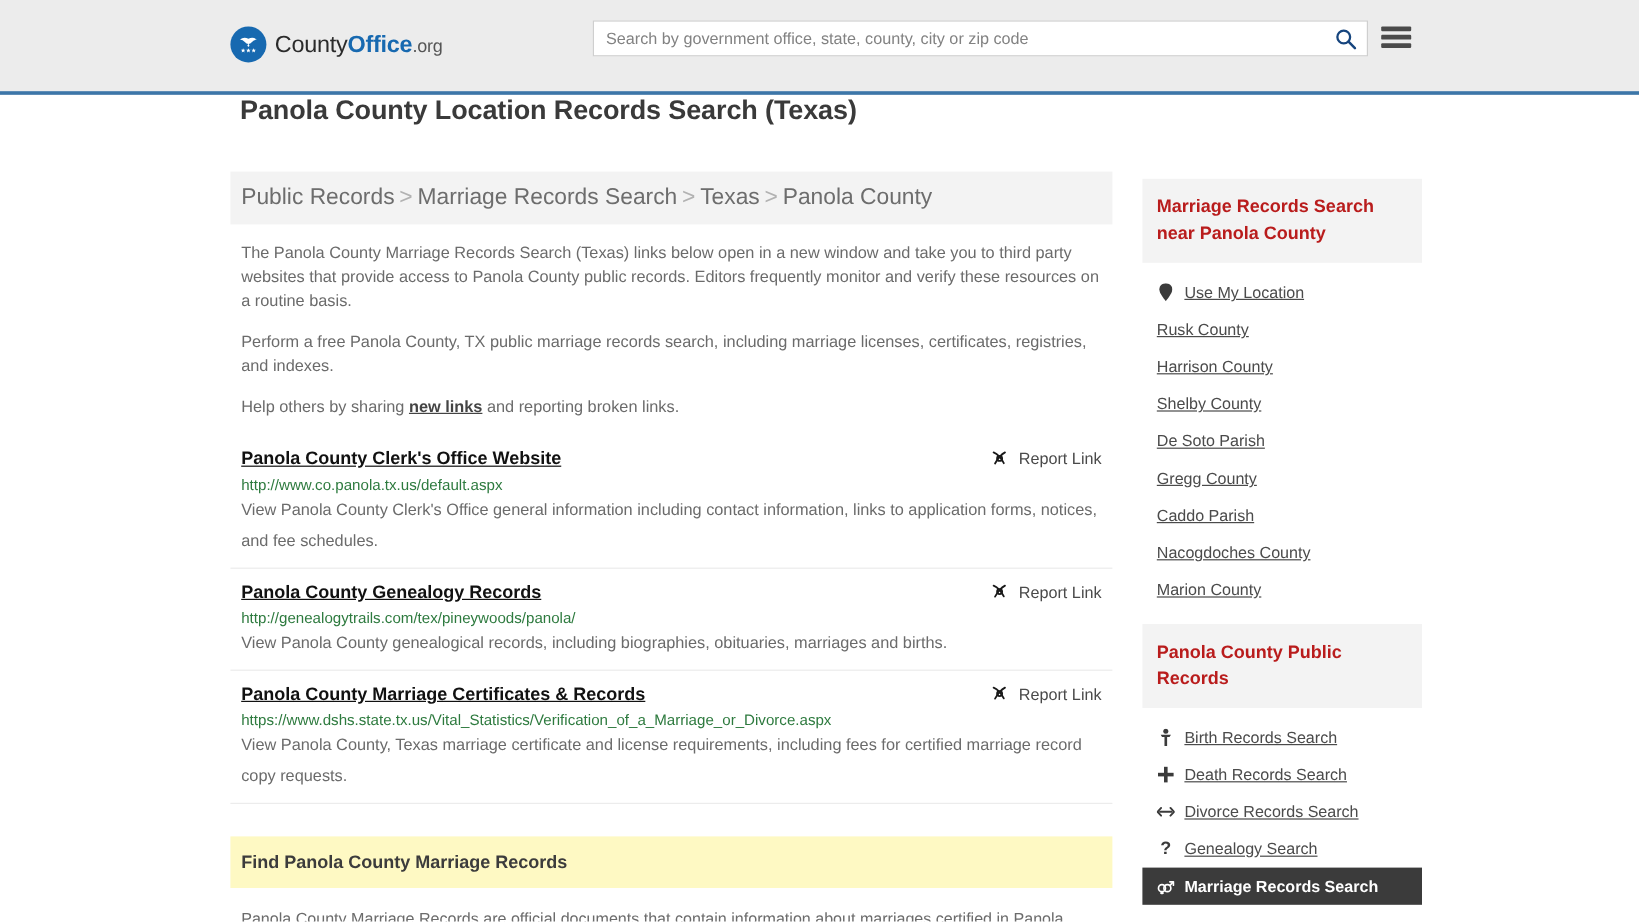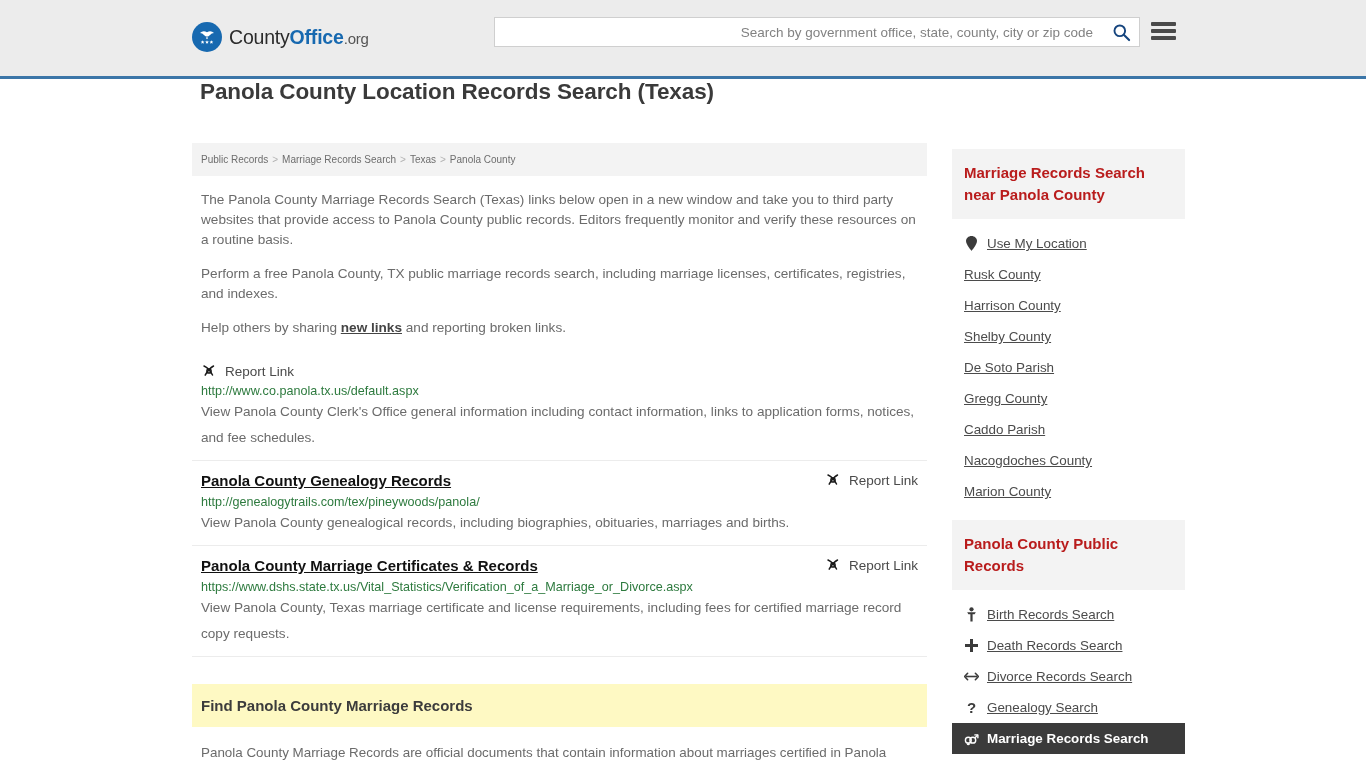--- a/index.html
+++ b/index.html
@@ -61,21 +61,20 @@
   .search-input {
     flex: 1 1 auto;
     border: 0;
     outline: none;
     height: 28px;
     padding: 0 10px;
     font-size: 13.5px;
     color: #6a6a6a;
     font-family: "Liberation Sans", sans-serif;
     background: transparent;
-    text-align: right;
   }
   .search-input::placeholder { color: #828282; }
   .search-btn {
     width: 36px; height: 28px;
     border: 0; background: transparent;
     display: flex; align-items: center; justify-content: center;
     cursor: pointer; padding: 0;
   }
   .hamburger {
     position: absolute;
@@ -114,21 +113,21 @@
     font-size: 22.5px;
     color: #3a3a3a;
     margin: 0 0 17px 8px;
     font-weight: bold;
     letter-spacing: -0.1px;
   }
 
   .breadcrumb {
     background: #f3f3f3;
     padding: 11px 9px;
-    font-size: 10px;
+    font-size: 19px;
     color: #6d6d6d;
     margin-bottom: 14px;
   }
   .breadcrumb a {
     color: #6d6d6d;
     text-decoration: none;
   }
   .breadcrumb .sep { color: #b2b2b2; margin: 0 4px; }
 
   .intro p {
@@ -309,20 +308,21 @@
       </div>
 
       <div class="intro">
         <p>The Panola County Marriage Records Search (Texas) links below open in a new window and take you to third party websites that provide access to Panola County public records. Editors frequently monitor and verify these resources on a routine basis.</p>
         <p>Perform a free Panola County, TX public marriage records search, including marriage licenses, certificates, registries, and indexes.</p>
         <p><span>Help others by sharing </span><a href="#">new links</a><span> and reporting broken links.</span></p>
       </div>
 
       <div class="result">
         <div class="result-head">
+          <a class="result-title" href="#">Panola County Clerk's Office Website</a>
           <div class="report-link">
             <svg width="16" height="16" viewBox="0 0 16 16" aria-hidden="true">
               <path d="M3 3 C6.5 4.5 9 7 11.5 12" stroke="#1a1a1a" stroke-width="1.5" fill="none" stroke-linecap="round"></path>
               <path d="M12.5 3 C9.5 4.6 7 7.2 4.2 12.2" stroke="#1a1a1a" stroke-width="1.5" fill="none" stroke-linecap="round"></path>
               <circle cx="8" cy="8" r="2.1" fill="none" stroke="#1a1a1a" stroke-width="1.5"></circle>
             </svg>
             <span>Report Link</span>
           </div>
         </div>
         <span class="result-url">http://www.co.panola.tx.us/default.aspx</span>

